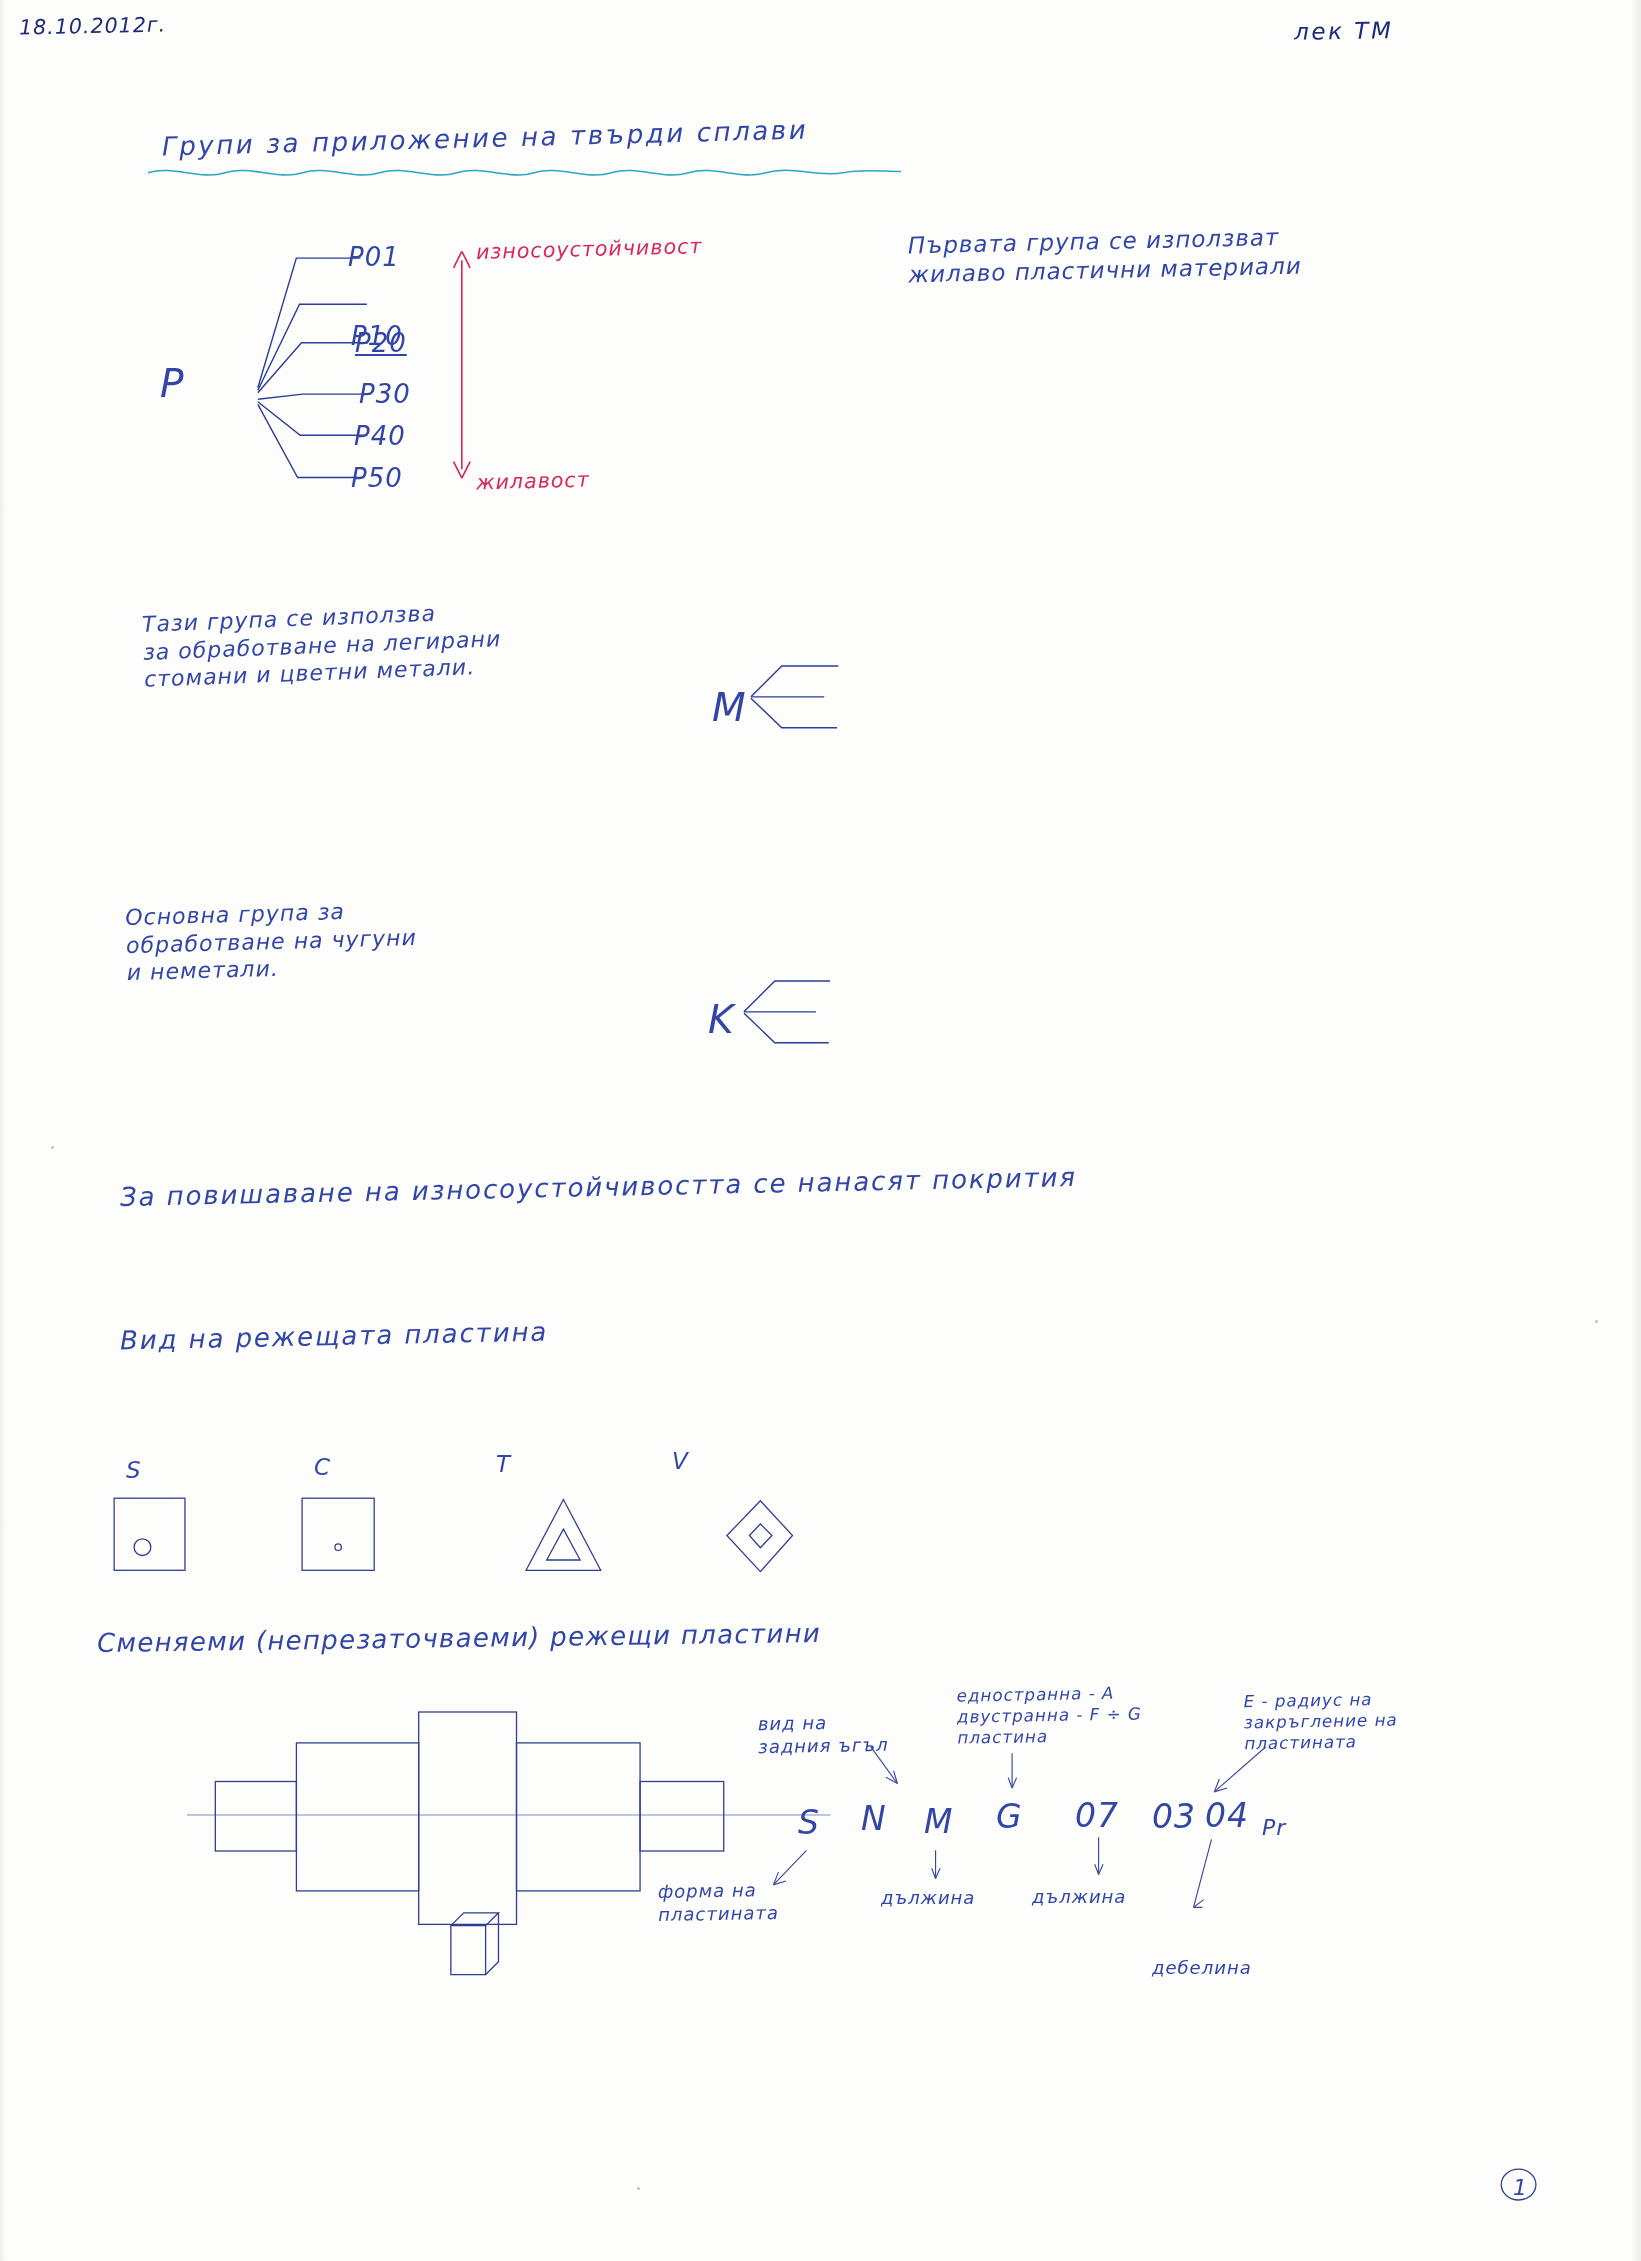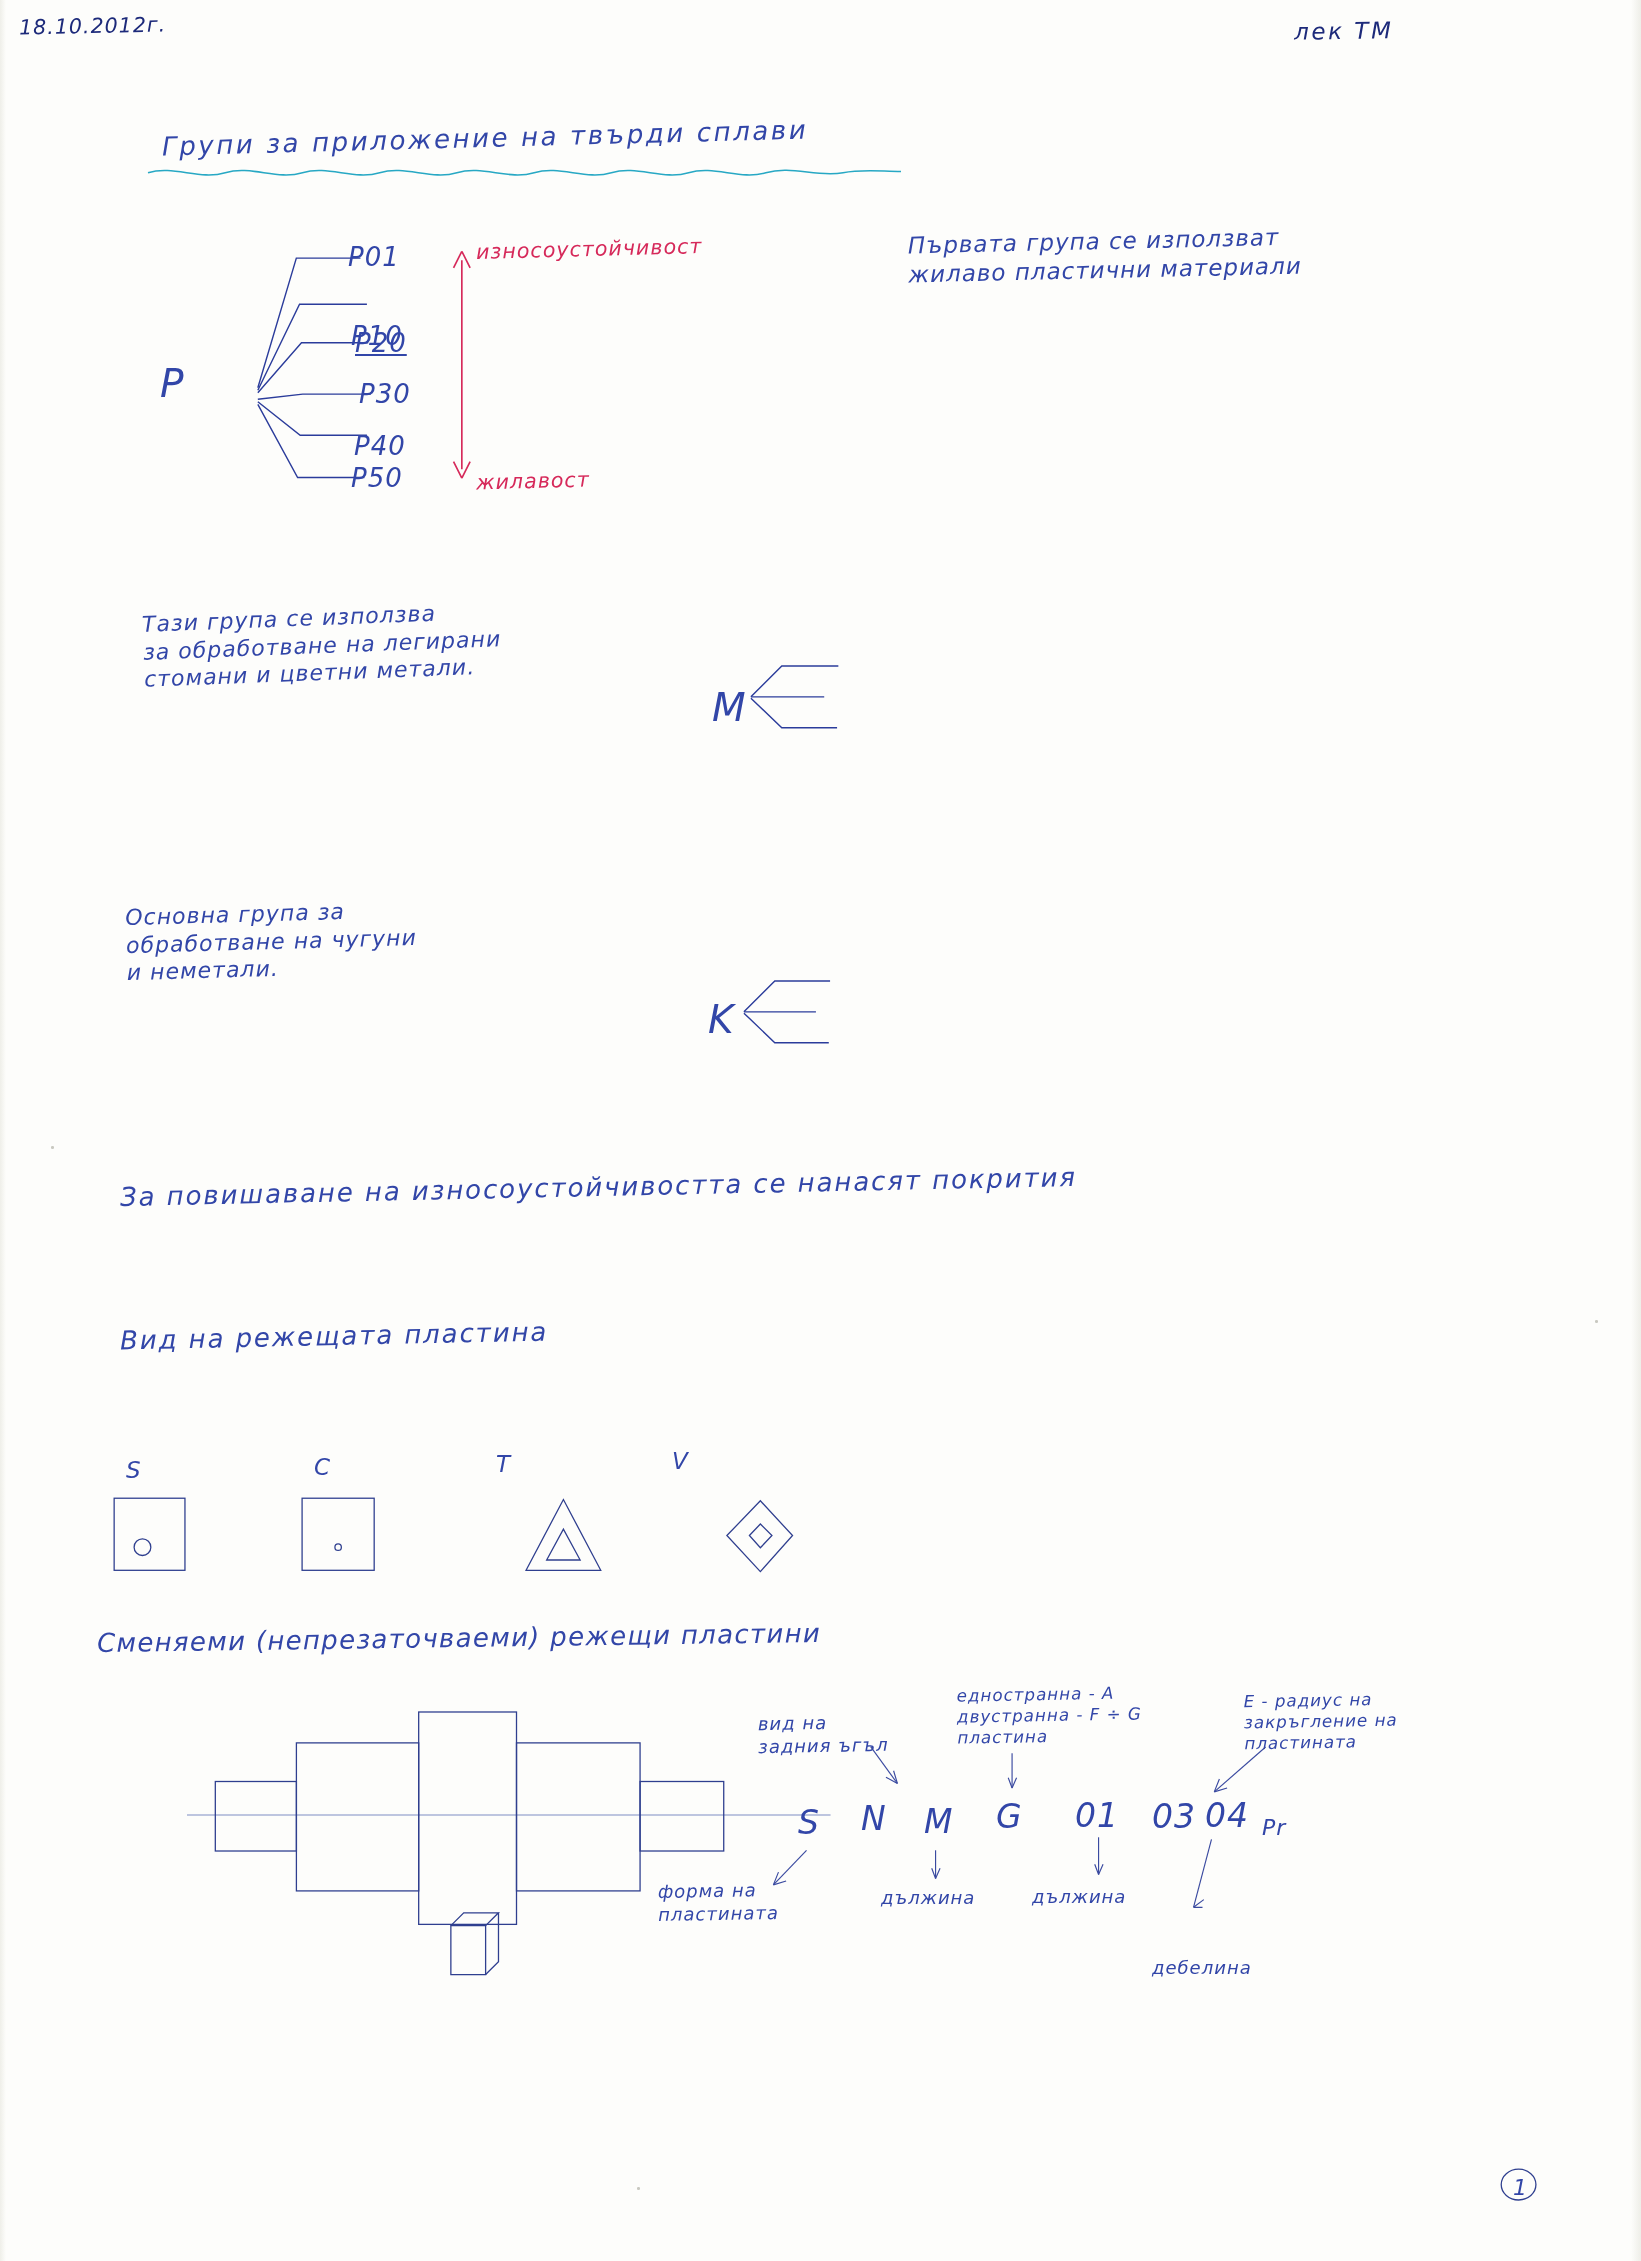--- a/index.html
+++ b/index.html
@@ -85,21 +85,21 @@
     <path class="line" d="M20,230 L88,152 L192,152"></path>
     <path class="line" d="M20,240 L90,232 L196,232"></path>
     <path class="line" d="M20,244 L86,296 L190,296"></path>
     <path class="line" d="M20,248 L82,362 L186,362"></path>
   </svg>
 
   <div class="hw blue2 s40" style="left:348px; top:241px;">P01</div>
   <div class="hw blue2 s40" style="left:351px; top:288px;margin-top:32px;">P10</div>
   <div class="hw blue2 s40" style="left:355px; top:327px;text-decoration:underline;">P20</div>
   <div class="hw blue2 s40" style="left:359px; top:378px;">P30</div>
-  <div class="hw blue2 s40" style="left:354px; top:420px;margin-top:10px;">P40</div>
+  <div class="hw blue2 s40" style="left:354px; top:420px;">P40</div>
   <div class="hw blue2 s40" style="left:351px; top:462px;">P50</div>
 
   <svg style="left:451px; top:245px; width:51px; height:251px;" viewBox="0 0 80 390" width="51" height="251">
     <path class="line-red" d="M17,22 L17,350"></path>
     <path class="line-red" d="M17,8 L4,34 M17,8 L30,34"></path>
     <path class="line-red" d="M17,364 L4,338 M17,364 L30,338"></path>
   </svg>
   <div class="hw red s32" style="left:476px; top:237px; transform:rotate(-1.5deg);">износоустойчивост</div>
   <div class="hw red s32" style="left:476px; top:469px; transform:rotate(-1.5deg);">жилавост</div>
 
@@ -162,21 +162,21 @@
 
     <path class="line-draw" d="M410,372 L464,372 L464,448 L410,448 Z"></path>
     <path class="line-draw" d="M410,372 L430,352 L484,352 L464,372"></path>
     <path class="line-draw" d="M484,352 L484,428 L464,448"></path>
   </svg>
 
   <div class="hw blue2 s52" style="left:798px; top:1802px;">S</div>
   <div class="hw blue2 s52" style="left:861px; top:1798px;">N</div>
   <div class="hw blue2 s52" style="left:924px; top:1801px;">M</div>
   <div class="hw blue2 s52" style="left:996px; top:1796px;">G</div>
-  <div class="hw blue2 s52" style="left:1075px; top:1795px;">01</div>
+  <div class="hw blue2 s52" style="left:1075px; top:1795px;">07</div>
   <div class="hw blue2 s52" style="left:1152px; top:1796px;">03</div>
   <div class="hw blue2 s52" style="left:1205px; top:1795px;">04</div>
   <div class="hw blue2 s34" style="left:1262px; top:1814px;">Pr</div>
 
   <div class="hw blue2 s28" style="left:758px; top:1712px; transform:rotate(-1deg);">вид на
 задния ъгъл</div>
   <svg style="left:863px; top:1744px; width:51px; height:51px;" viewBox="0 0 80 80" width="51" height="51">
     <path class="line-thin" d="M12,4 L54,62"></path>
     <path class="line-thin" d="M54,62 L36,52 M54,62 L48,42"></path>
   </svg>

